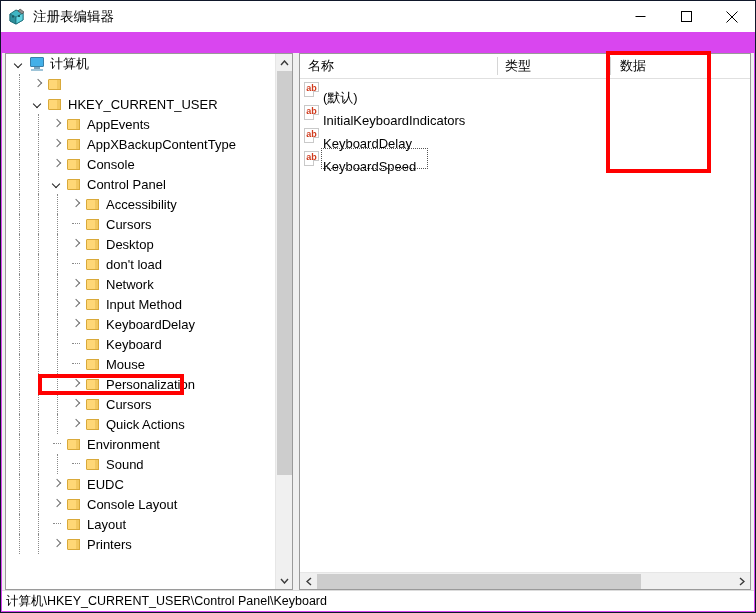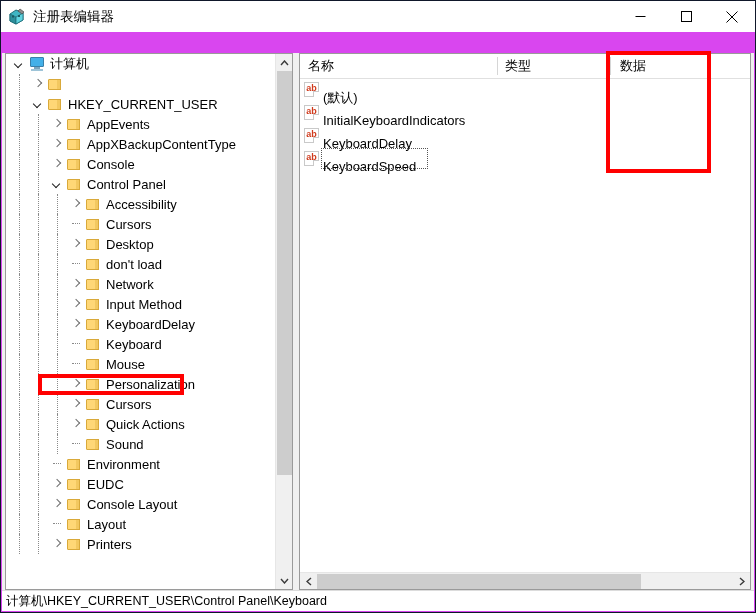--- a/index.html
+++ b/index.html
@@ -383,45 +383,45 @@
             <div class="tw">
               <div class="chev"></div>
             </div>
             <div class="folder">
               <div class="fbody"></div>
               <div class="fflap"></div>
             </div>
             <div class="tlabel">Quick Actions</div>
           </div>
           <div class="trow">
+            <div style="width: 42px; flex: 0 0 auto; height: 20px;"></div>
+            <div class="vline" style="left: 13px;"></div>
+            <div class="vline" style="left: 32px;"></div>
+            <div class="tw">
+              <div class="dots"></div>
+            </div>
+            <div class="folder">
+              <div class="fbody"></div>
+              <div class="fflap"></div>
+            </div>
+            <div class="tlabel">Environment</div>
+          </div>
+          <div class="trow">
             <div style="width: 61px; flex: 0 0 auto; height: 20px;"></div>
             <div class="vline" style="left: 13px;"></div>
             <div class="vline" style="left: 32px;"></div>
             <div class="vline" style="left: 51px;"></div>
             <div class="tw">
               <div class="dots"></div>
             </div>
             <div class="folder">
               <div class="fbody"></div>
               <div class="fflap"></div>
             </div>
             <div class="tlabel">Sound</div>
-          </div>
-          <div class="trow">
-            <div style="width: 42px; flex: 0 0 auto; height: 20px;"></div>
-            <div class="vline" style="left: 13px;"></div>
-            <div class="vline" style="left: 32px;"></div>
-            <div class="tw">
-              <div class="dots"></div>
-            </div>
-            <div class="folder">
-              <div class="fbody"></div>
-              <div class="fflap"></div>
-            </div>
-            <div class="tlabel">Environment</div>
           </div>
           <div class="trow">
             <div style="width: 42px; flex: 0 0 auto; height: 20px;"></div>
             <div class="vline" style="left: 13px;"></div>
             <div class="vline" style="left: 32px;"></div>
             <div class="tw">
               <div class="chev"></div>
             </div>
             <div class="folder">
               <div class="fbody"></div>

